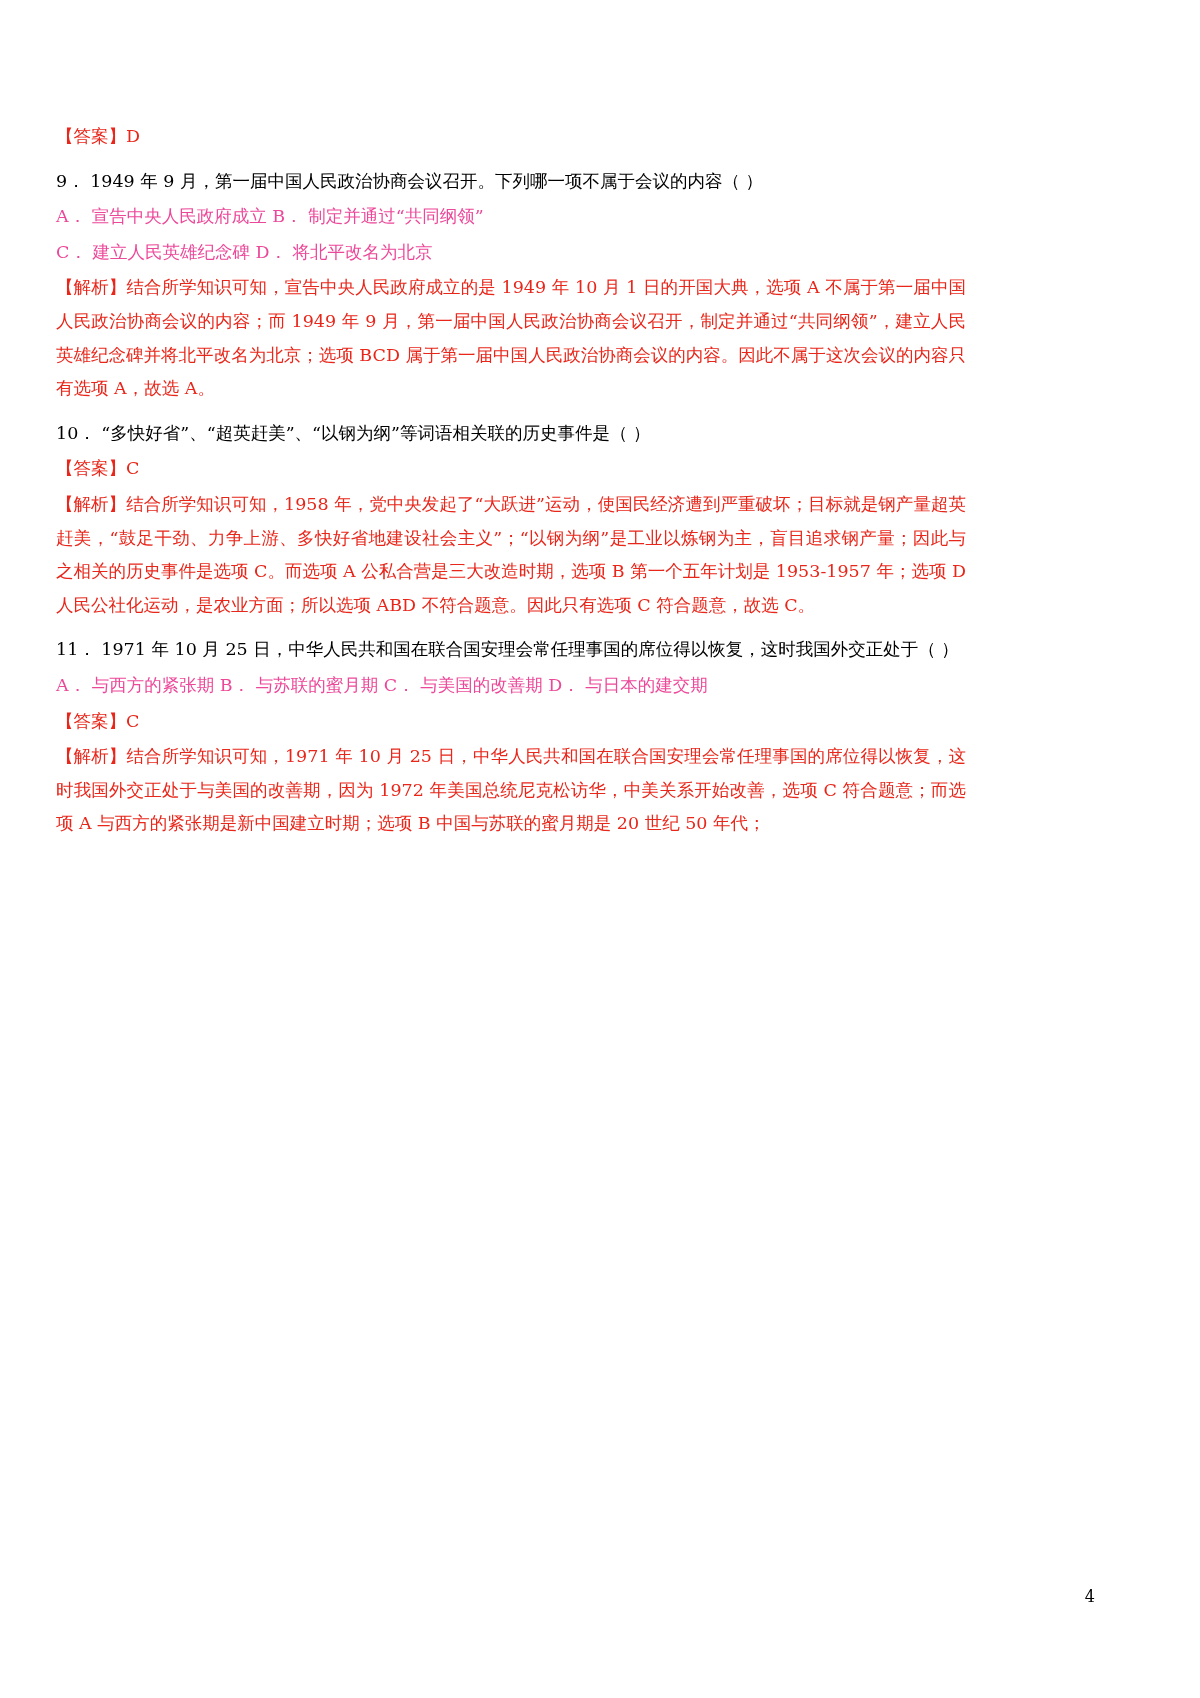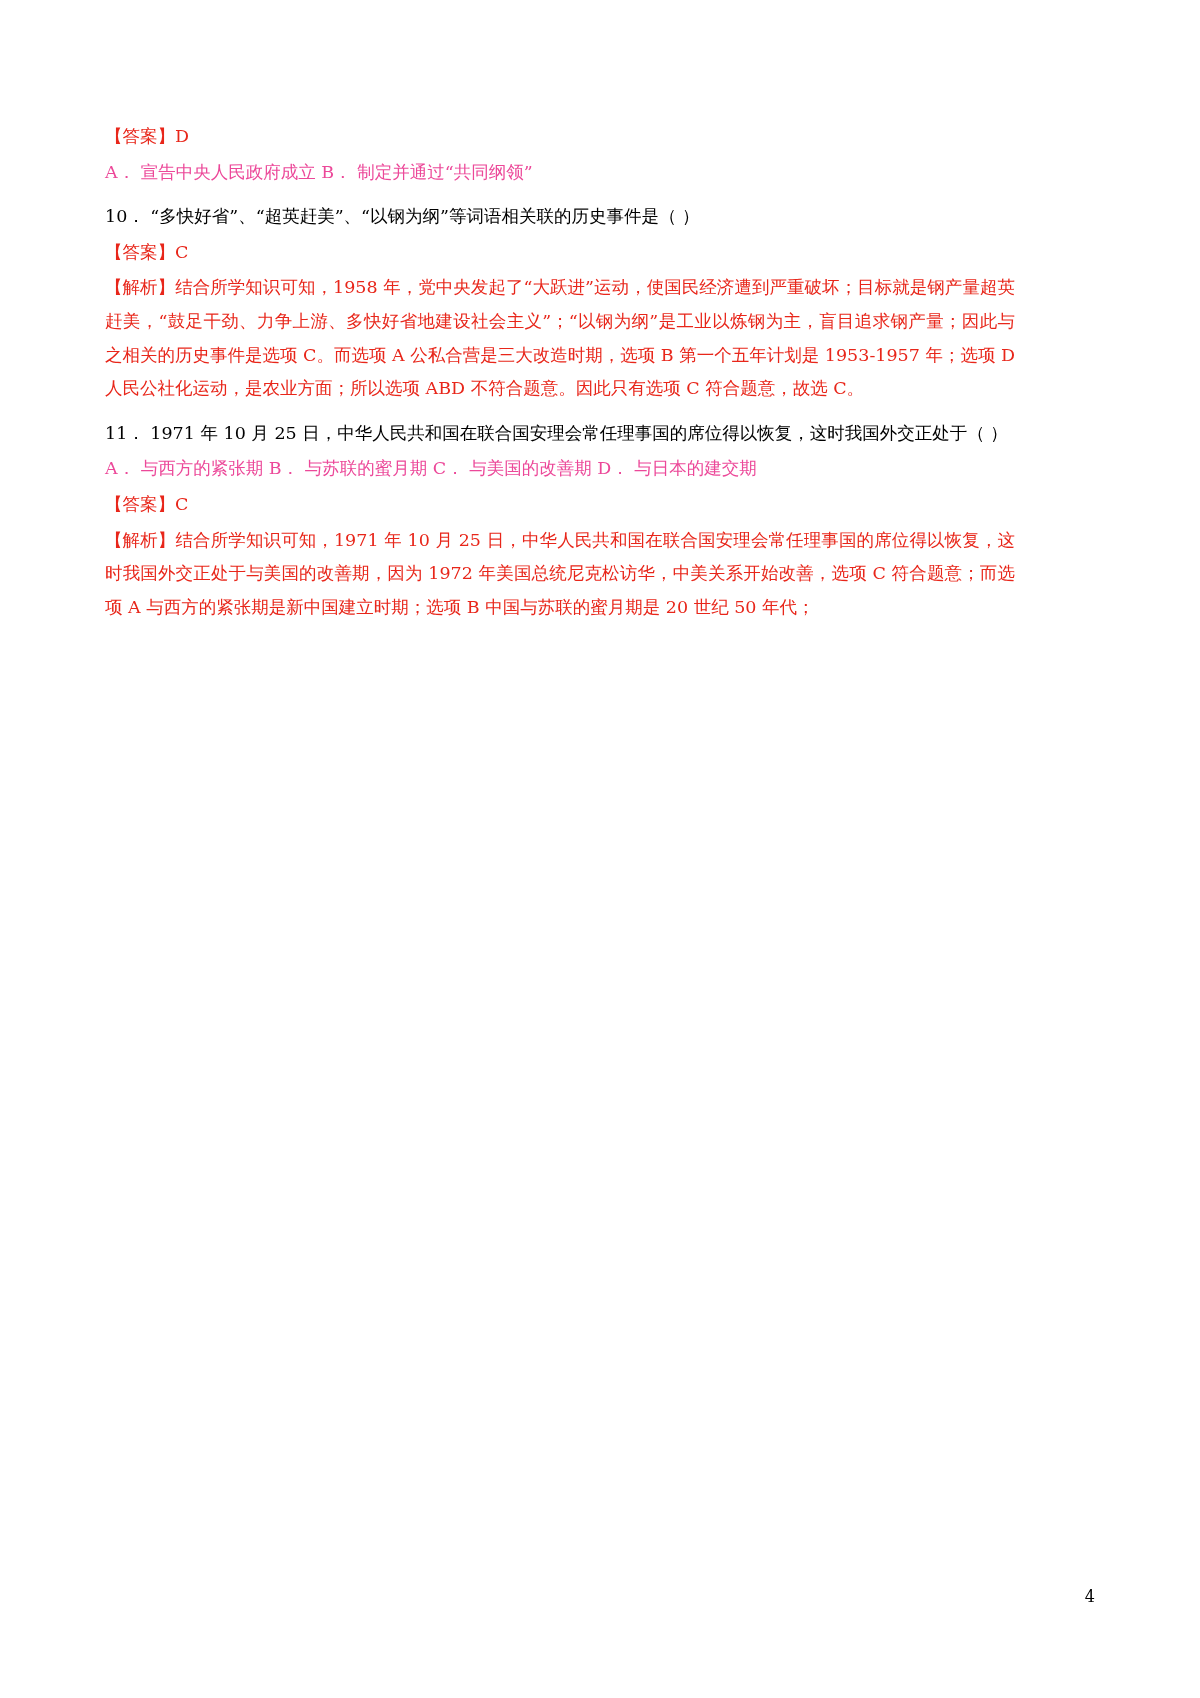--- a/index.html
+++ b/index.html
@@ -12,21 +12,21 @@
     height: 1698px;
     position: relative;
     font-family: "DejaVu Serif", "Liberation Serif", serif;
   }
   .page {
     position: absolute;
     left: 0; top: 0;
     width: 1200px;
     height: 1658px;
     box-sizing: border-box;
-    padding: 120px 105px 60px 105px;
+    padding: 120px 105px 60px 56px;
   }
   .content {
     width: 910px;
   }
   p {
     margin: 0 0 0 0;
     line-height: 1.92;
     font-size: 17.5px;
     color: #000;
     text-align: justify;
@@ -54,21 +54,24 @@
   }
 </style>
 </head>
 <body>
 
 <div class="page">
   <div class="content">
 
     <p class="ans block">【答案】D</p>
 
+    <p class="q block">9． 1949 年 9 月，第一届中国人民政治协商会议召开。下列哪一项不属于会议的内容（     ）</p>
     <p class="opts block">A． 宣告中央人民政府成立      B． 制定并通过“共同纲领”</p>
+    <p class="opts block">C． 建立人民英雄纪念碑     D． 将北平改名为北京</p>
+    <p class="exp block">【解析】结合所学知识可知，宣告中央人民政府成立的是 1949 年 10 月 1 日的开国大典，选项 A 不属于第一届中国人民政治协商会议的内容；而 1949 年 9 月，第一届中国人民政治协商会议召开，制定并通过“共同纲领”，建立人民英雄纪念碑并将北平改名为北京；选项 BCD 属于第一届中国人民政治协商会议的内容。因此不属于这次会议的内容只有选项 A，故选 A。</p>
 
     <p class="q block">10． “多快好省”、“超英赶美”、“以钢为纲”等词语相关联的历史事件是（     ）</p>
     <p class="ans block">【答案】C</p>
     <p class="exp block">【解析】结合所学知识可知，1958 年，党中央发起了“大跃进”运动，使国民经济遭到严重破坏；目标就是钢产量超英赶美，“鼓足干劲、力争上游、多快好省地建设社会主义”；“以钢为纲”是工业以炼钢为主，盲目追求钢产量；因此与之相关的历史事件是选项 C。而选项 A 公私合营是三大改造时期，选项 B 第一个五年计划是 1953-1957 年；选项 D 人民公社化运动，是农业方面；所以选项 ABD 不符合题意。因此只有选项 C 符合题意，故选 C。</p>
 
     <p class="q block">11． 1971 年 10 月 25 日，中华人民共和国在联合国安理会常任理事国的席位得以恢复，这时我国外交正处于（     ）</p>
     <p class="opts block">A． 与西方的紧张期     B． 与苏联的蜜月期      C． 与美国的改善期      D． 与日本的建交期</p>
     <p class="ans block">【答案】C</p>
     <p class="exp block">【解析】结合所学知识可知，1971 年 10 月 25 日，中华人民共和国在联合国安理会常任理事国的席位得以恢复，这时我国外交正处于与美国的改善期，因为 1972 年美国总统尼克松访华，中美关系开始改善，选项 C 符合题意；而选项 A 与西方的紧张期是新中国建立时期；选项 B 中国与苏联的蜜月期是 20 世纪 50 年代；</p>
 

